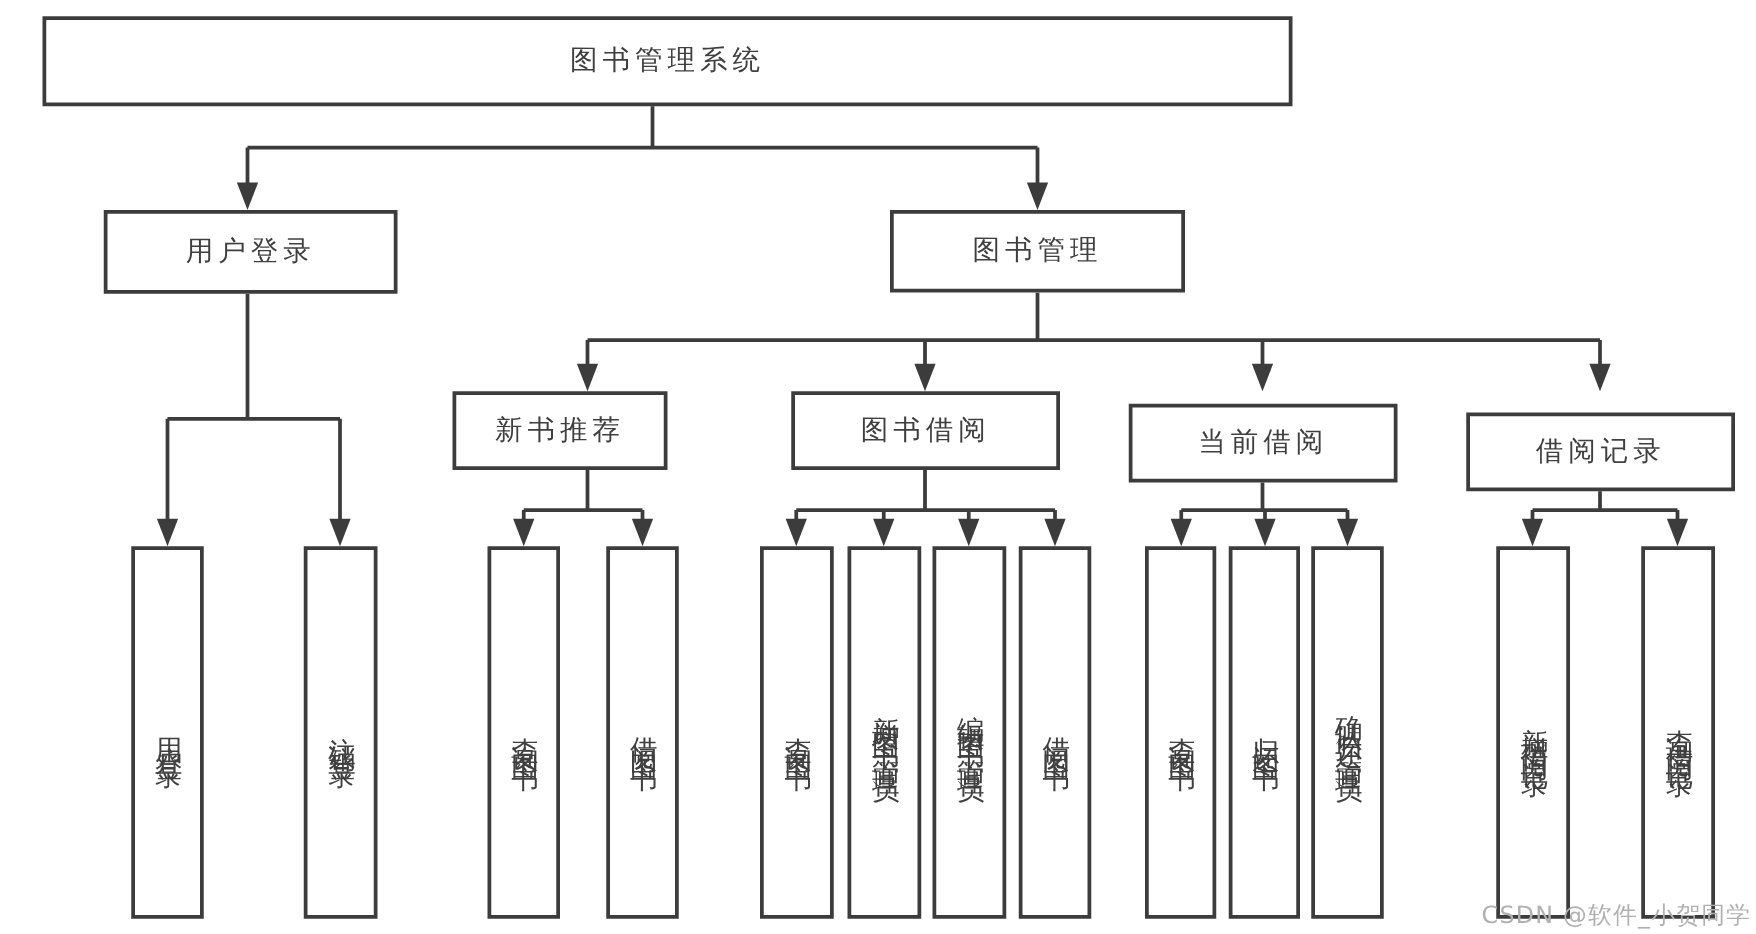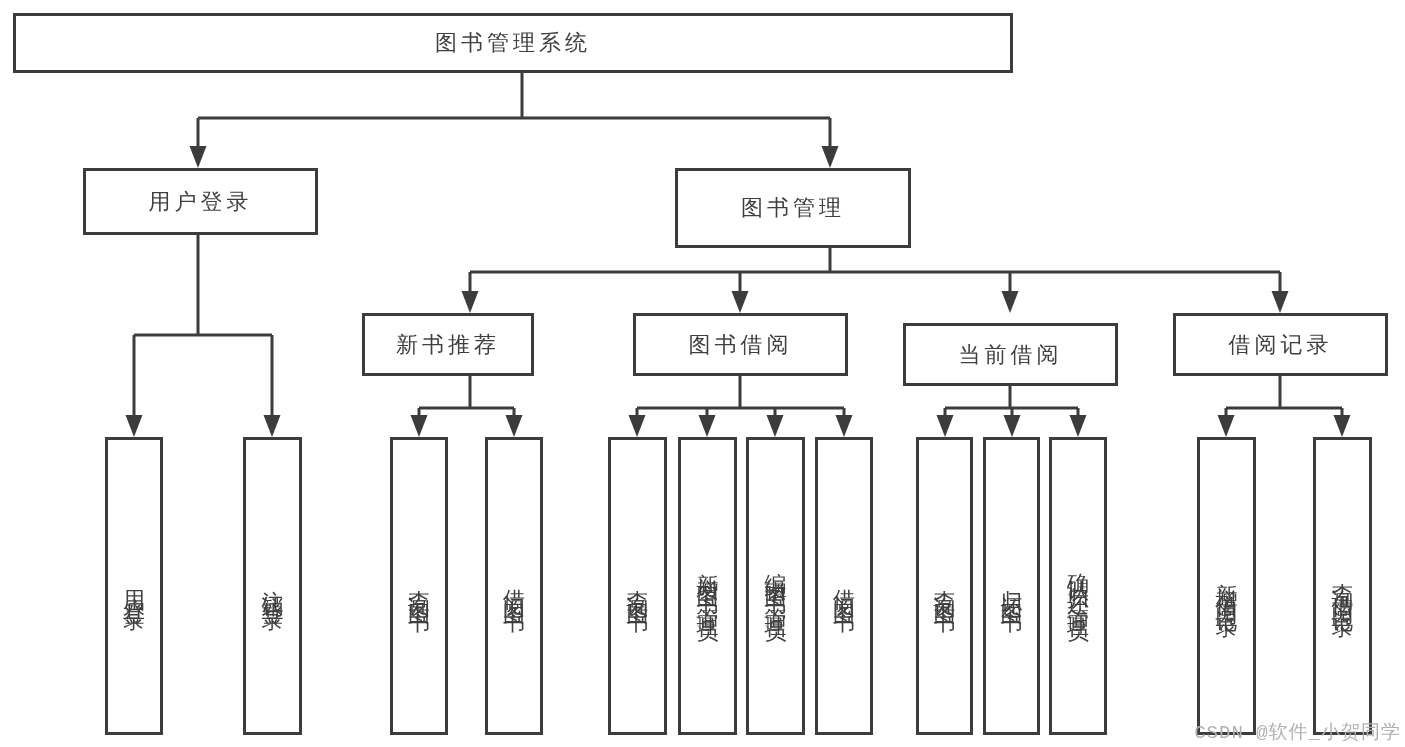--- a/index.html
+++ b/index.html
@@ -41,21 +41,20 @@
     line-height:1;
     white-space:nowrap;
   }
   .watermark{
     position:absolute;
     right:4px;bottom:2px;
     font-size:19px;
     color:var(--watermark-color);
     letter-spacing:1px;
     white-space:nowrap;
-    font-family:Liberation Mono, monospace;
   }
 </style>
 </head>
 <body>
 
 <div class="canvas">
 
   <svg class="connectors" width="1405" height="747" viewBox="0 0 1405 747">
 
     <path d="M522 70 L522 118 M198 118 L830 118 M198 118 L198 150 M830 118 L830 150"></path>
@@ -85,41 +84,41 @@
     <path d="M1010 376 L1010 408 M945 408 L1078 408 M945 408 L945 419 M1012 408 L1012 419 M1078 408 L1078 419"></path>
     <polygon points="936.5,415 953.5,415 945,437"></polygon>
     <polygon points="1003.5,415 1020.5,415 1012,437"></polygon>
     <polygon points="1069.5,415 1086.5,415 1078,437"></polygon>
 
     <path d="M1280 376 L1280 408 M1226 408 L1342 408 M1226 408 L1226 419 M1342 408 L1342 419"></path>
     <polygon points="1217.5,415 1234.5,415 1226,437"></polygon>
     <polygon points="1333.5,415 1350.5,415 1342,437"></polygon>
   </svg>
 
-  <div class="node hbox" style="left:13px;top:13px;width:1000px;height:60px">
+  <div class="node hbox" style="left:34px;top:13px;width:1000px;height:72px">
     <span>图书管理系统</span>
   </div>
 
   <div class="node hbox" style="left:83px;top:168px;width:235px;height:67px">
     <span>用户登录</span>
   </div>
-  <div class="node hbox" style="left:675px;top:168px;width:236px;height:80px">
+  <div class="node hbox" style="left:712px;top:168px;width:236px;height:66px">
     <span>图书管理</span>
   </div>
 
   <div class="node hbox" style="left:362px;top:313px;width:172px;height:63px">
     <span>新书推荐</span>
   </div>
   <div class="node hbox" style="left:633px;top:313px;width:215px;height:63px">
     <span>图书借阅</span>
   </div>
   <div class="node hbox" style="left:903px;top:323px;width:215px;height:63px">
     <span>当前借阅</span>
   </div>
-  <div class="node hbox" style="left:1173px;top:313px;width:215px;height:63px">
+  <div class="node hbox" style="left:1173px;top:330px;width:215px;height:63px">
     <span>借阅记录</span>
   </div>
 
   <div class="node vbox" style="left:105px;top:437px;width:58px;height:298px">
     <span>用户登录</span>
   </div>
   <div class="node vbox" style="left:243px;top:437px;width:59px;height:298px">
     <span>注销登录</span>
   </div>
 

